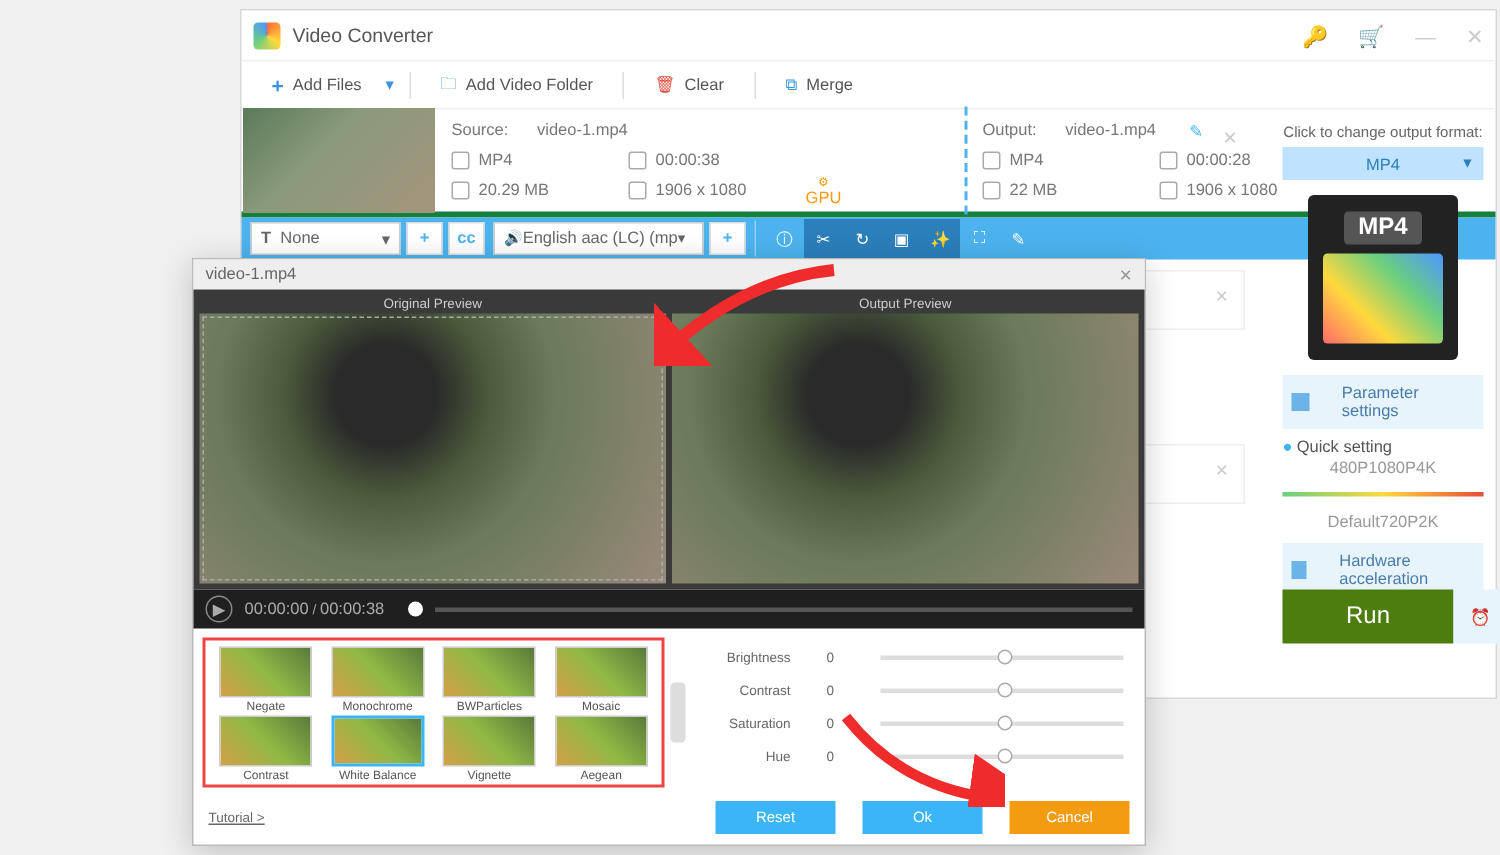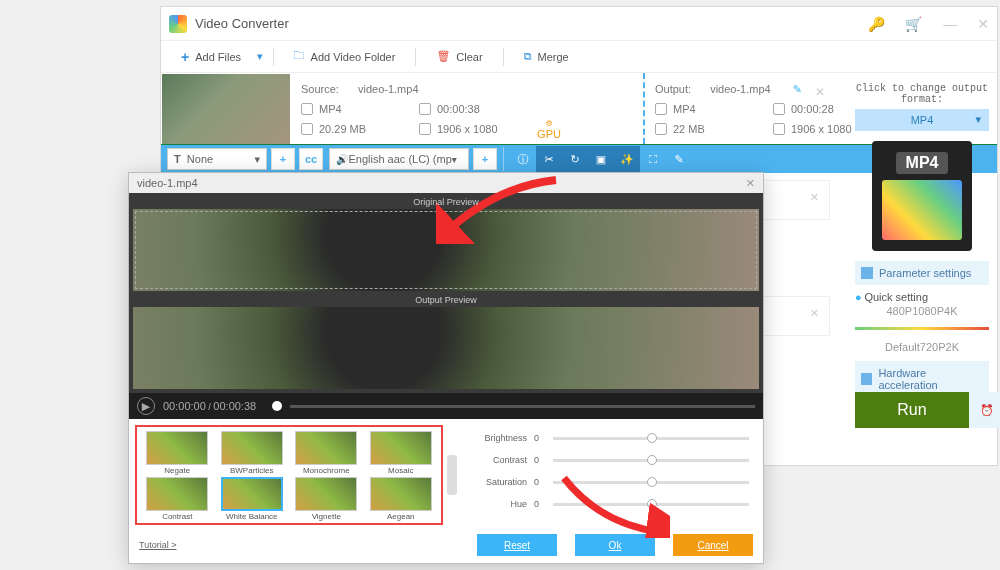--- a/index.html
+++ b/index.html
@@ -10,85 +10,85 @@
 .title{color:#555;font-size:13px;flex:1;}
 .winbtns{display:flex;gap:20px;color:#ccc;}
 .winbtn{cursor:pointer;font-size:14px;}
 .toolbar{height:32px;display:flex;align-items:center;padding:0 10px;border-bottom:1px solid #eee;gap:6px;}
 .tbtn{display:flex;align-items:center;gap:6px;padding:4px 10px;color:#555;cursor:pointer;}
 .blue{color:#3b94e0;}
 .plus{font-weight:bold;font-size:14px;}
 .tsep{width:1px;height:18px;background:#ddd;margin:0 4px;}
 .caret{color:#3b94e0;}
 .red{color:#e74c3c;}
-.contentrow{display:flex;height:72px;border-bottom:1px solid #15803d;}
+.contentrow{display:flex;height:72px;border-bottom:4px solid #15803d;align-items:center;}
 .thumb{width:128px;height:70px;background:linear-gradient(135deg,#5a7a5a,#8a9a7a 40%,#a5957d);margin:1px;}
 .srcpanel,.outpanel{flex:1;padding:6px 10px;font-size:10px;color:#777;}
 .srcpanel{border-right:2px dashed #4db3ef;}
 .panelrow{display:flex;align-items:center;height:20px;gap:8px;}
 .panelrow .cell{display:flex;align-items:center;gap:6px;width:110px;}
 .picon{width:12px;height:12px;border:1px solid #aaa;border-radius:2px;display:inline-block;}
 .gpu{width:24px;text-align:center;color:#f39c12;font-size:8px;}
 .closex{position:absolute;right:172px;top:78px;color:#ccc;font-size:12px;cursor:pointer;}
 .editrow{height:28px;background:#4db3ef;display:flex;align-items:center;}
 .subtitle{background:#fff;width:100px;height:22px;margin-left:6px;display:flex;align-items:center;padding:0 6px;color:#666;border:1px solid #ccc;}
 .sqbtn{width:24px;height:22px;background:#fff;color:#4db3ef;display:flex;align-items:center;justify-content:center;margin-left:4px;border:1px solid #ddd;cursor:pointer;font-weight:bold;}
 .audio{background:#fff;width:140px;height:22px;margin-left:6px;display:flex;align-items:center;padding:0 6px;color:#666;border:1px solid #ccc;font-size:10px;overflow:hidden;}
 .vsep{width:1px;height:24px;background:rgba(255,255,255,0.4);margin:0 6px;}
 .editicon{width:26px;height:26px;display:flex;align-items:center;justify-content:center;color:#fff;cursor:pointer;}
 .editicon.active{background:#2b7fba;}
 .rightpanel{position:absolute;right:0;top:68px;width:150px;padding:8px;}
-.rplabel{font-size:10px;color:#666;text-align:center;margin-bottom:4px;font-family:Liberation Mono, monospace;}
+.rplabel{font-size:10px;color:#666;text-align:center;margin-bottom:4px;}
 .formatbtn{background:#bfe3ff;color:#2b7fba;text-align:center;padding:4px;font-size:12px;cursor:pointer;position:relative;}
 .formatcaret{position:absolute;right:8px;color:#2b7fba;}
 .mp4thumb{width:100px;height:110px;margin:10px auto;background:#222;border-radius:4px;display:flex;flex-direction:column;align-items:center;justify-content:center;position:relative;}
 .mp4label{background:#555;color:#fff;font-size:16px;font-weight:bold;padding:2px 10px;border-radius:3px;}
 .mp4pic{width:80px;height:60px;background:linear-gradient(45deg,#ff6b6b,#ffd93d,#6bcf7f,#4d96ff);margin-top:6px;border-radius:3px;}
-.sidebtn{display:flex;align-items:center;gap:6px;padding:6px;background:#e8f4fc;color:#4a7ba8;margin-bottom:6px;cursor:pointer;font-size:10px;}
+.sidebtn{display:flex;align-items:center;gap:22px;padding:6px;background:#e8f4fc;color:#4a7ba8;margin-bottom:6px;cursor:pointer;font-size:10px;}
 .sideicon{width:12px;height:12px;background:#6bb3e8;}
 .qslider{height:16px;position:relative;margin:4px 0;}
 .qtrack{height:3px;background:linear-gradient(to right,#6bcf7f,#ffd93d,#e74c3c);position:absolute;top:6px;left:0;right:0;}
 .qticks{display:flex;justify-content:center;font-size:8px;color:#999;}
 .runrow{position:absolute;bottom:0;width:150px;height:36px;display:flex;}
 .runbtn{flex:1;background:#4d7c0f;color:#fff;font-size:16px;display:flex;align-items:center;justify-content:center;cursor:pointer;}
 .timerbtn{width:36px;background:#e8f4fc;display:flex;align-items:center;justify-content:center;color:#6bb3e8;cursor:pointer;}
 .queueitem{position:absolute;height:40px;width:670px;left:160px;background:#fff;border:1px solid #eee;}
 .queueclose{position:absolute;right:10px;top:10px;color:#ccc;cursor:pointer;}
 
 .effectwin{position:absolute;left:128px;top:172px;width:636px;height:392px;background:#fff;border:1px solid #bbb;box-shadow:0 4px 20px rgba(0,0,0,0.2);}
 .efftitle{height:20px;background:#eee;display:flex;align-items:center;padding:0 8px;font-size:10px;color:#666;}
 .efftitle .spacer{flex:1;}
 .effclose{cursor:pointer;color:#999;}
-.previewrow{height:200px;background:#3a3a3a;padding:4px;display:flex;gap:4px;flex-direction:column;}
+.previewrow{height:200px;background:#3a3a3a;padding:4px;display:flex;gap:4px;}
 .prevhalf{flex:1;position:relative;}
 .prevlabel{position:absolute;top:0;left:0;right:0;text-align:center;font-size:9px;color:#ccc;z-index:2;}
 .previmg{position:absolute;left:0;right:0;top:12px;bottom:0;background:radial-gradient(circle at 40% 30%,#2a2a2a 15%,#4a5a3a 30%,#6a7a5a 50%,#9a8a7a);}
 .previmg.left{outline:1px dashed #aaa;outline-offset:-3px;}
 .playrow{height:26px;background:#1f1f1f;display:flex;align-items:center;padding:0 8px;gap:8px;color:#aaa;}
 .playbtn{width:18px;height:18px;border:1px solid #888;border-radius:50%;display:flex;align-items:center;justify-content:center;cursor:pointer;}
 .ptime{font-size:9px;}
 .pbhead{width:10px;height:10px;background:#fff;border-radius:50%;margin-left:8px;}
 .pbtrack{flex:1;height:3px;background:#555;}
 .effectbody{display:flex;height:112px;padding:6px;}
 .effectgrid{width:308px;border:2px solid #ef4444;padding:4px;display:grid;grid-template-columns:repeat(4,1fr);gap:2px;}
 .effitem{display:flex;flex-direction:column;align-items:center;cursor:pointer;}
 .effthumb{width:62px;height:34px;background:linear-gradient(45deg,#d4a046,#8fb946,#5a7a3a);border:1px solid #ccc;}
 .effthumb.sel{border:2px solid #3bb5f7;}
 .efflabel{font-size:8px;color:#555;margin-top:1px;}
 .effscroll{width:10px;height:40px;background:#ddd;border-radius:3px;margin:30px 6px 0 4px;cursor:pointer;}
 .sliders{flex:1;padding:2px 8px;}
-.slrow{display:flex;align-items:center;height:22px;gap:7px;}
+.slrow{display:flex;align-items:center;height:22px;gap:24px;}
 .sllabel{width:56px;font-size:9px;color:#666;text-align:right;}
 .slval{width:12px;font-size:9px;color:#666;}
 .sltrack{flex:1;height:3px;background:#ddd;position:relative;}
 .slhandle{position:absolute;left:48%;top:-4px;width:10px;height:10px;background:#fff;border:1px solid #aaa;border-radius:50%;cursor:pointer;}
 .effbottom{height:28px;display:flex;align-items:center;padding:0 10px;gap:18px;}
 .tutorial{font-size:9px;color:#666;text-decoration:underline;cursor:pointer;}
 .effbottom .spacer{flex:1;}
-.dlgbtn{width:80px;height:22px;display:flex;align-items:center;justify-content:center;color:#fff;font-size:10px;cursor:pointer;text-decoration:underline;}
+.dlgbtn{width:80px;height:22px;display:flex;align-items:center;justify-content:center;color:#fff;font-size:10px;cursor:pointer;}
 .reset{background:#3bb5f7;}
 .ok{background:#3bb5f7;}
 .cancel{background:#f39c12;}
 
 .arrow1{position:absolute;left:436px;top:176px;width:124px;height:68px;pointer-events:none;}
 .arrow2{position:absolute;left:560px;top:474px;width:110px;height:64px;pointer-events:none;}
 </style>
 </head>
 <body>
 
@@ -262,25 +262,25 @@
     <div class="pbtrack"></div>
   </div>
   <div class="effectbody">
     <div class="effectgrid">
       <div class="effitem">
           <div class="effthumb"></div>
           <div class="efflabel">Negate</div>
         </div>
       <div class="effitem">
           <div class="effthumb"></div>
+          <div class="efflabel">Monochrome</div>
+        </div>
+      <div class="effitem">
+          <div class="effthumb"></div>
           <div class="efflabel">BWParticles</div>
-        </div>
-      <div class="effitem">
-          <div class="effthumb"></div>
-          <div class="efflabel">Monochrome</div>
         </div>
       <div class="effitem">
           <div class="effthumb"></div>
           <div class="efflabel">Mosaic</div>
         </div>
       <div class="effitem">
           <div class="effthumb"></div>
           <div class="efflabel">Contrast</div>
         </div>
       <div class="effitem">

